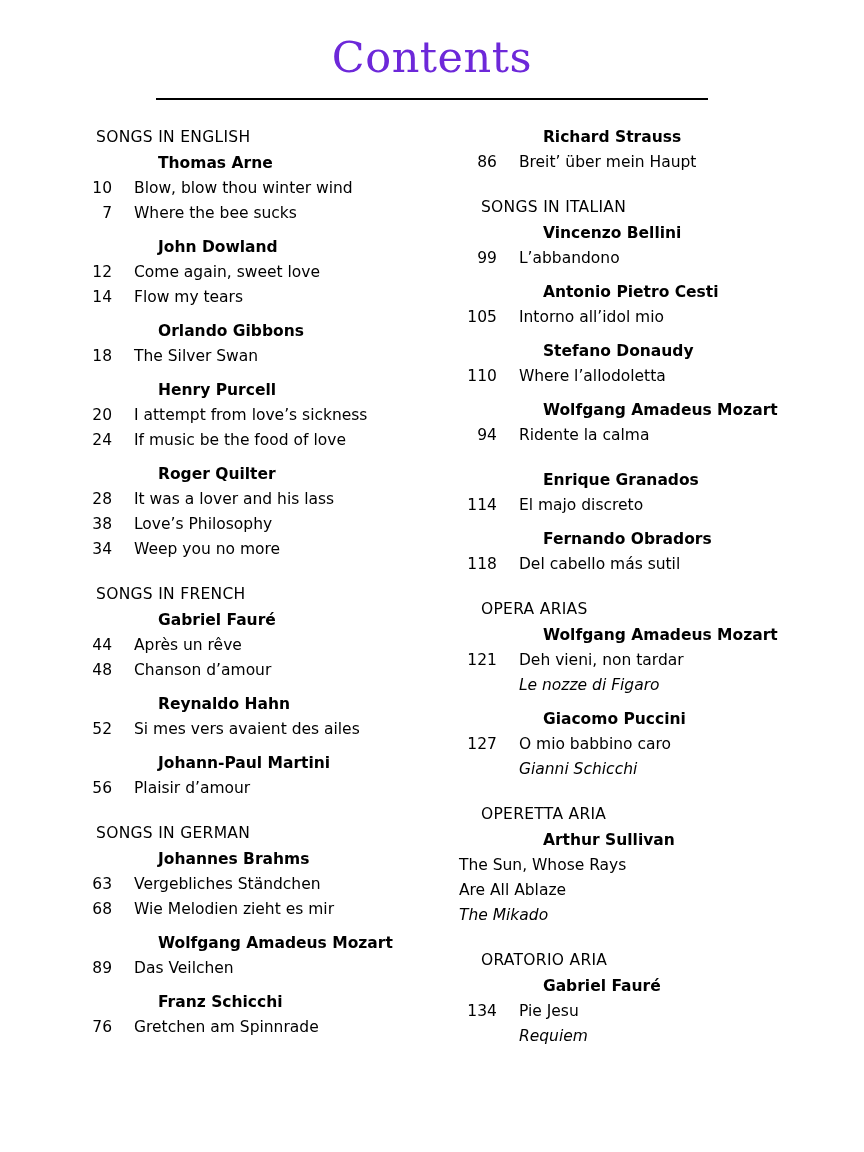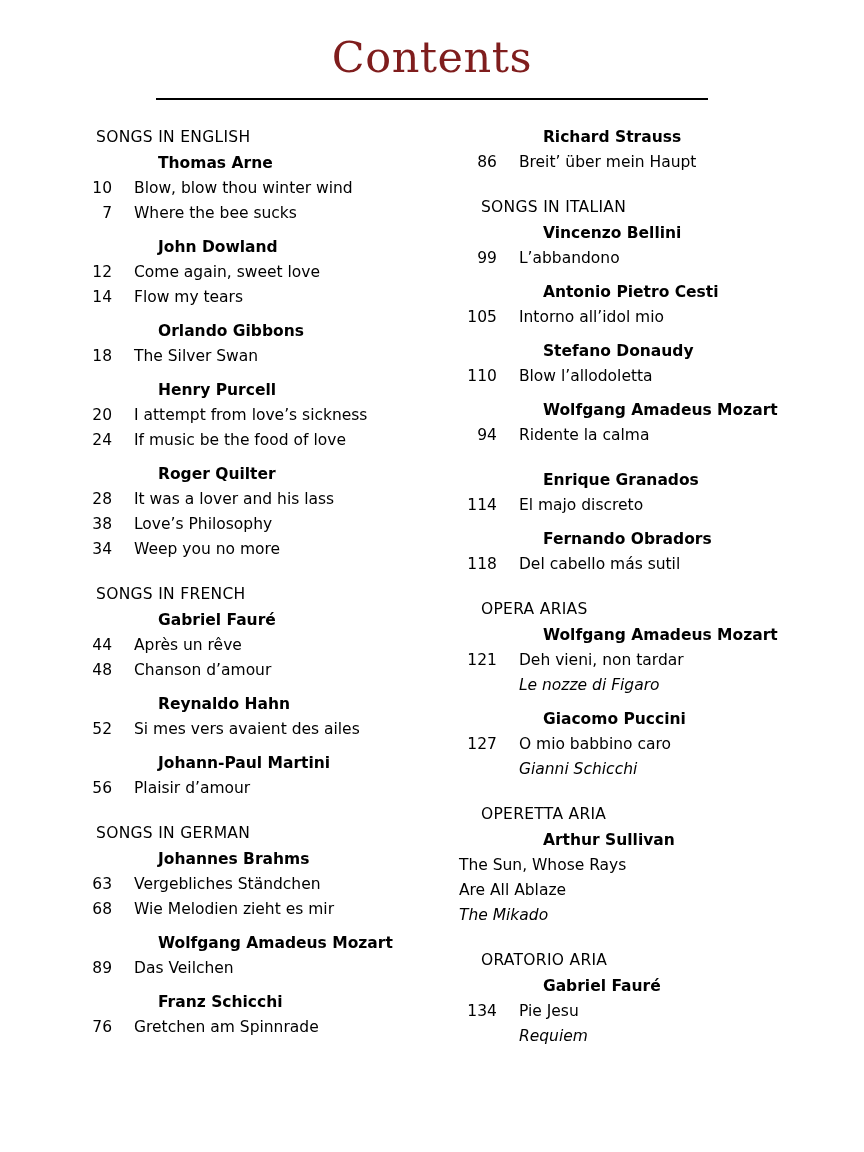--- a/index.html
+++ b/index.html
@@ -22,21 +22,21 @@
     box-sizing: border-box;
   }
   .title {
     text-align: center;
     font-family: "DejaVu Serif", serif;
     font-size: 43px;
     font-weight: 400;
     letter-spacing: 0.5px;
     margin: 0;
     padding-top: 32px;
-    color: #7f1d1d;
+    color: #6d28d9;
   }
   .title-rule {
     width: 552px;
     height: 2px;
     background: #000;
     margin: 16px auto 0 auto;
   }
   .columns {
     display: flex;
     margin-top: 24px;
@@ -260,21 +260,21 @@
           <span class="pg">105</span>
           <span class="ttl">
             <span class="cont">Intorno all’idol mio</span>
           </span>
         </div>
         <div class="gap-sm"></div>
         <div class="composer">Stefano Donaudy</div>
         <div class="entry">
           <span class="pg">110</span>
           <span class="ttl">
-            <span class="cont">Blow l’allodoletta</span>
+            <span class="cont">Where l’allodoletta</span>
           </span>
         </div>
         <div class="gap-sm"></div>
         <div class="composer">Wolfgang Amadeus Mozart</div>
         <div class="entry">
           <span class="pg">94</span>
           <span class="ttl">
             <span class="cont">Ridente la calma</span>
           </span>
         </div>

